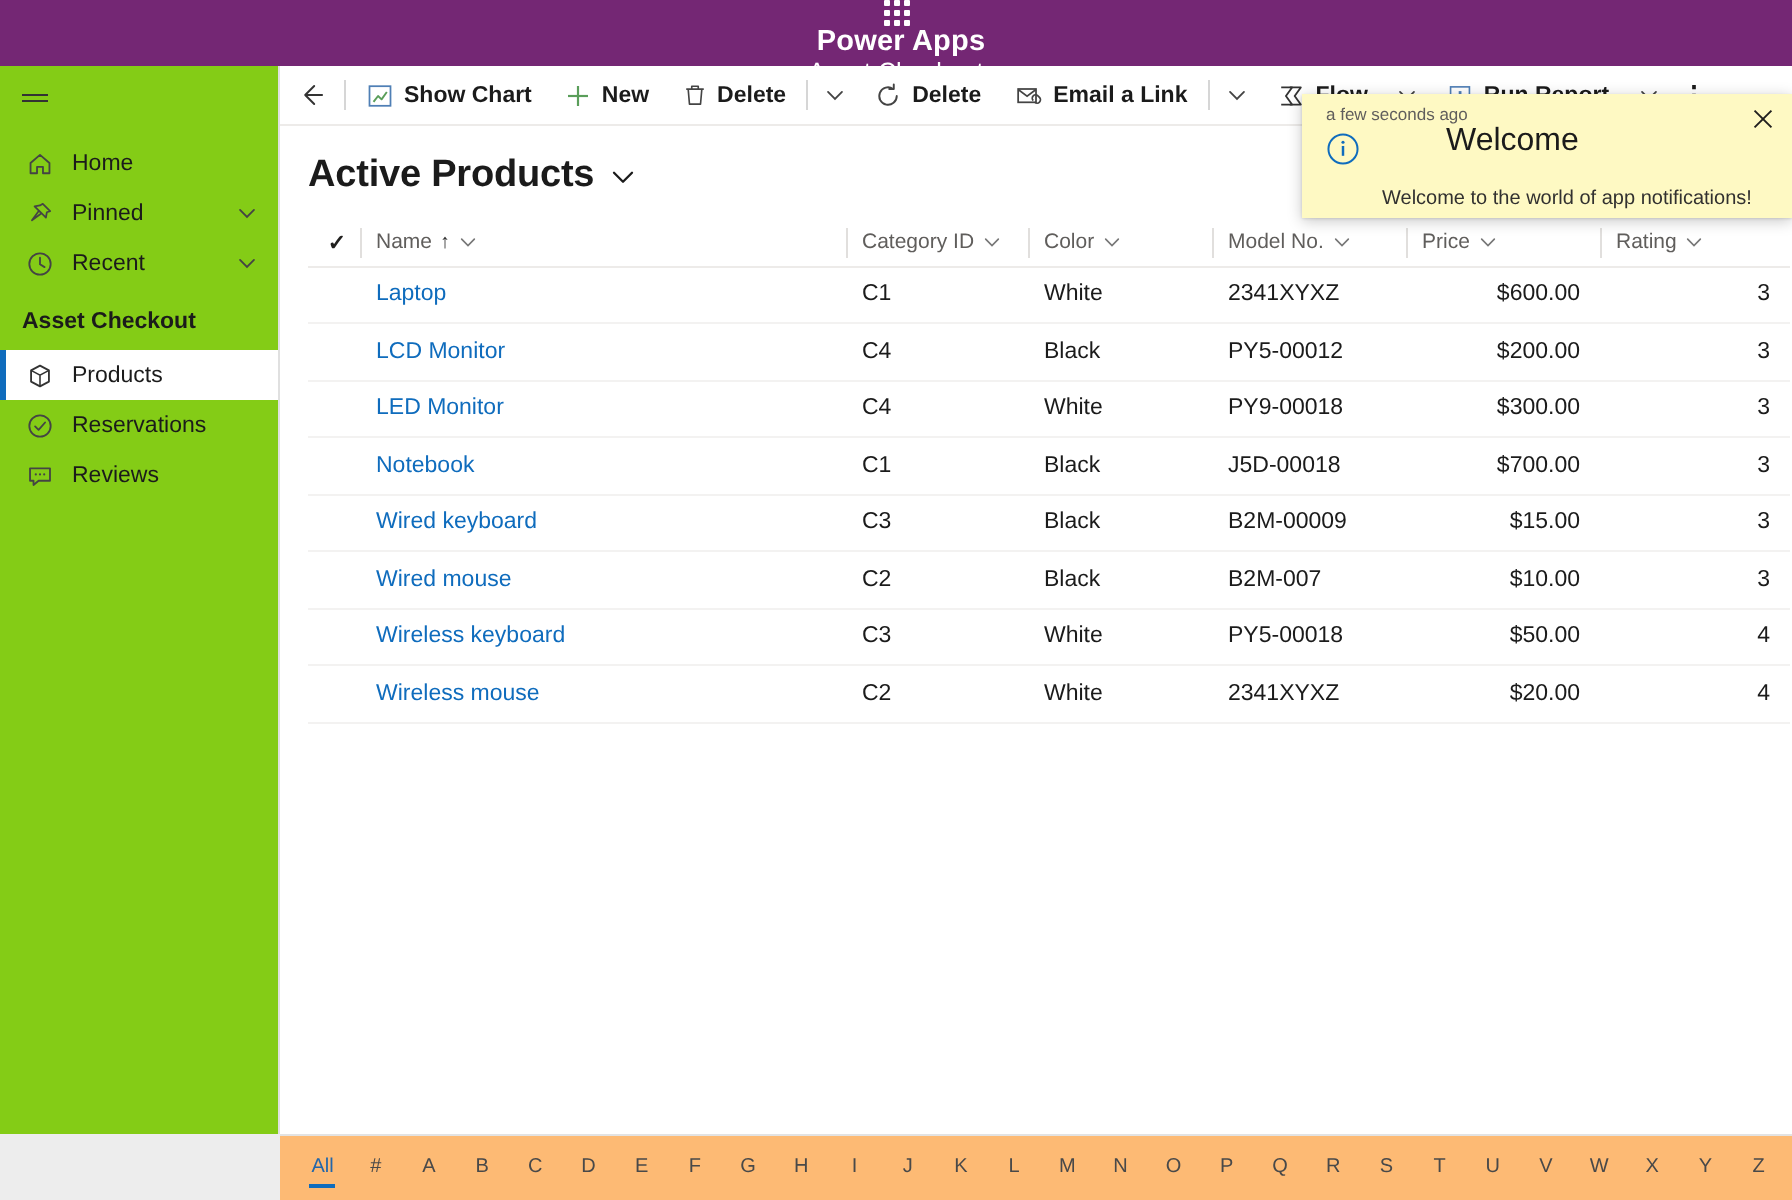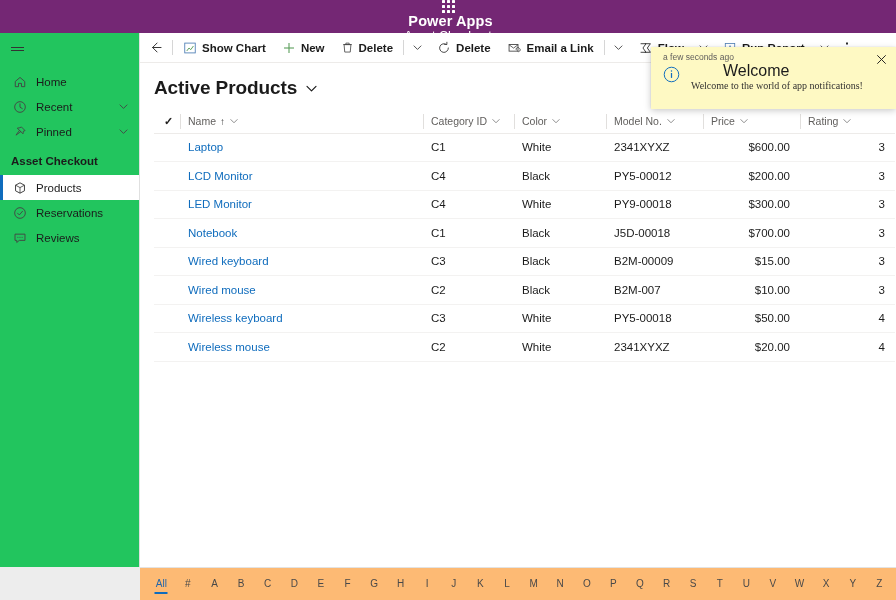--- a/index.html
+++ b/index.html
@@ -70,21 +70,21 @@
     border: 1px solid rgba(255,255,255,0.85);
     display: flex; align-items: center; justify-content: center;
     font-size: 9px; color: #fff; letter-spacing: 0.3px;
     margin-left: 4px; cursor: pointer;
   }
 
   
   #sidebar {
     position: absolute; top: 33px; left: 0;
     width: 140px; height: 567px;
-    background: #22c55e;
+    background: #84cc16;
     border-right: 1px solid #e0e0e0;
   }
   #hamburger {
     width: 140px; height: 32px;
     display: flex; align-items: center; padding-left: 11px;
     cursor: pointer;
   }
   #hamburger span { display: block; width: 13px; height: 1.5px; background: #333; margin: 1.5px 0; }
   .nav-item {
     height: 25px; display: flex; align-items: center;
@@ -144,21 +144,21 @@
   #notif-close {
     position: absolute; top: 3px; right: 6px;
     width: 18px; height: 18px;
     display: flex; align-items: center; justify-content: center;
     cursor: pointer; color: #201f1e;
   }
   #notif-body { display: flex; padding: 1px 10px 0 12px; }
   #notif-info-icon { flex: 0 0 20px; padding-top: 3px; }
   #notif-text { padding-left: 8px; }
   #notif-title { font-size: 16px; color: #1b1b1b; font-weight: normal; line-height: 15px; margin-left: 32px; }
-  #notif-msg { font-size: 10px; color: #323130; line-height: 14px; margin-top: 1px; font-family: Liberation Serif, serif; }
+  #notif-msg { font-size: 10px; color: #323130; line-height: 14px; margin-top: 15px; }
 
   
   #content {
     position: absolute; top: 64px; left: 140px;
     width: 756px; height: 504px;
     background: #ffffff;
   }
   #view-selector {
     display: flex; align-items: center;
     padding: 13px 0 0 14px; cursor: pointer; width: fit-content;
@@ -299,38 +299,38 @@
       <span class="nav-icon">
         <svg width="14" height="14" viewBox="0 0 16 16">
             <path d="M2.6 7.4L8 2.8l5.4 4.6v5.9H9.7V9.6H6.3v3.7H2.6z" fill="none" stroke="#444" stroke-width="1.05" stroke-linejoin="round"></path>
           </svg>
       </span>
       <span class="nav-label">Home</span>
     </div>
     <div class="nav-item">
       <span class="nav-icon">
         <svg width="14" height="14" viewBox="0 0 16 16">
-            <circle cx="8" cy="8" r="6.1" fill="none" stroke="#444" stroke-width="1.05"></circle>
-            <path d="M8 4.4V8.2l2.6 1.6" fill="none" stroke="#444" stroke-width="1.05" stroke-linecap="round"></path>
-          </svg>
-      </span>
-      <span class="nav-label">Recent</span>
+            <path d="M9.6 2.2l4.2 4.2-1.9.6-.5 3.1-4-4-4 5.5 5.5-4-4-4 3.1-.5z" fill="none" stroke="#444" stroke-width="1" stroke-linejoin="round"></path>
+          </svg>
+      </span>
+      <span class="nav-label">Pinned</span>
       <span class="nav-chevron">
         <svg width="11" height="11" viewBox="0 0 12 12">
             <path d="M2.2 4.3L6 8.1l3.8-3.8" fill="none" stroke="#444" stroke-width="1" stroke-linecap="round"></path>
           </svg>
       </span>
     </div>
     <div class="nav-item">
       <span class="nav-icon">
         <svg width="14" height="14" viewBox="0 0 16 16">
-            <path d="M9.6 2.2l4.2 4.2-1.9.6-.5 3.1-4-4-4 5.5 5.5-4-4-4 3.1-.5z" fill="none" stroke="#444" stroke-width="1" stroke-linejoin="round"></path>
-          </svg>
-      </span>
-      <span class="nav-label">Pinned</span>
+            <circle cx="8" cy="8" r="6.1" fill="none" stroke="#444" stroke-width="1.05"></circle>
+            <path d="M8 4.4V8.2l2.6 1.6" fill="none" stroke="#444" stroke-width="1.05" stroke-linecap="round"></path>
+          </svg>
+      </span>
+      <span class="nav-label">Recent</span>
       <span class="nav-chevron">
         <svg width="11" height="11" viewBox="0 0 12 12">
             <path d="M2.2 4.3L6 8.1l3.8-3.8" fill="none" stroke="#444" stroke-width="1" stroke-linecap="round"></path>
           </svg>
       </span>
     </div>
   </div>
 
   <div class="nav-group-title">Asset Checkout</div>
 

